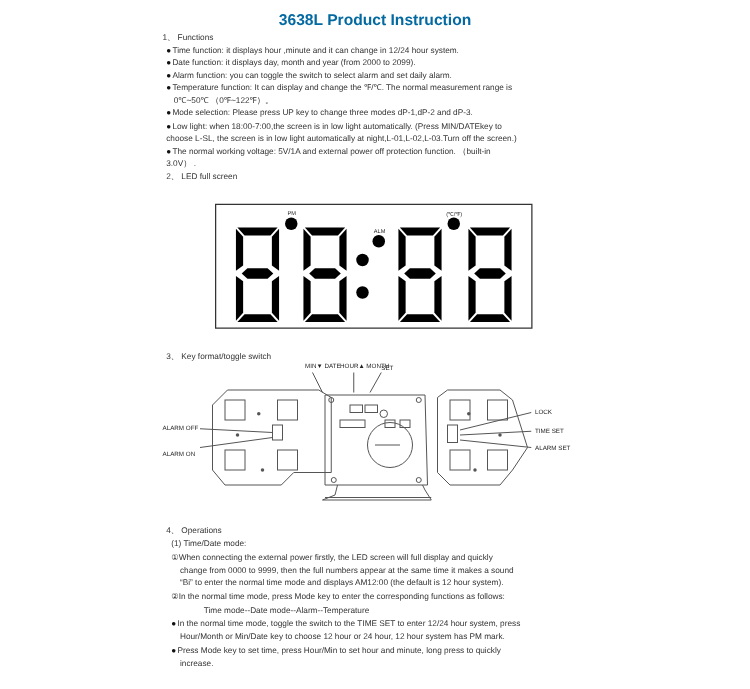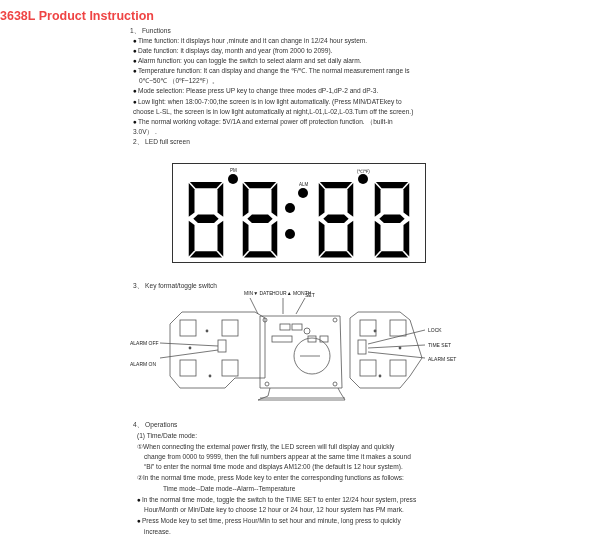--- a/index.html
+++ b/index.html
@@ -1,20 +1,20 @@
 <!DOCTYPE html>
 <html><head>
 <meta charset="utf-8">
 <style>
   html, body { margin:0; padding:0; background:#ffffff; }
   body { width:600px; height:551px; position:relative; overflow:hidden;
          font-family:"Liberation Sans", sans-serif; color:#222; }
   .page { position:absolute; left:0; top:0; width:600px; height:551px; }
-  .title { position:absolute; left:0; width:600px; top:9px; text-align:left;
-           font-weight:bold; font-size:12.5px; color:#ef4444; }
+  .title { position:absolute; left:0; width:600px; top:9px; text-align:center;
+           font-weight:bold; font-size:12.5px; color:#0369a1; }
   .t { position:absolute; font-size:6.6px; line-height:9px; white-space:nowrap; color:#333; }
   .bullet::before { content:"\25CF"; font-size:6.5px; margin-right:1px; color:#111; }
 
   
   .led { position:absolute; left:172px; top:163px; width:254px; height:100px;
          border:1px solid #333; box-sizing:border-box; }
   .led svg { position:absolute; left:0; top:0; }
   .ind-label { position:absolute; font-size:4.5px; color:#222; }
 
   

